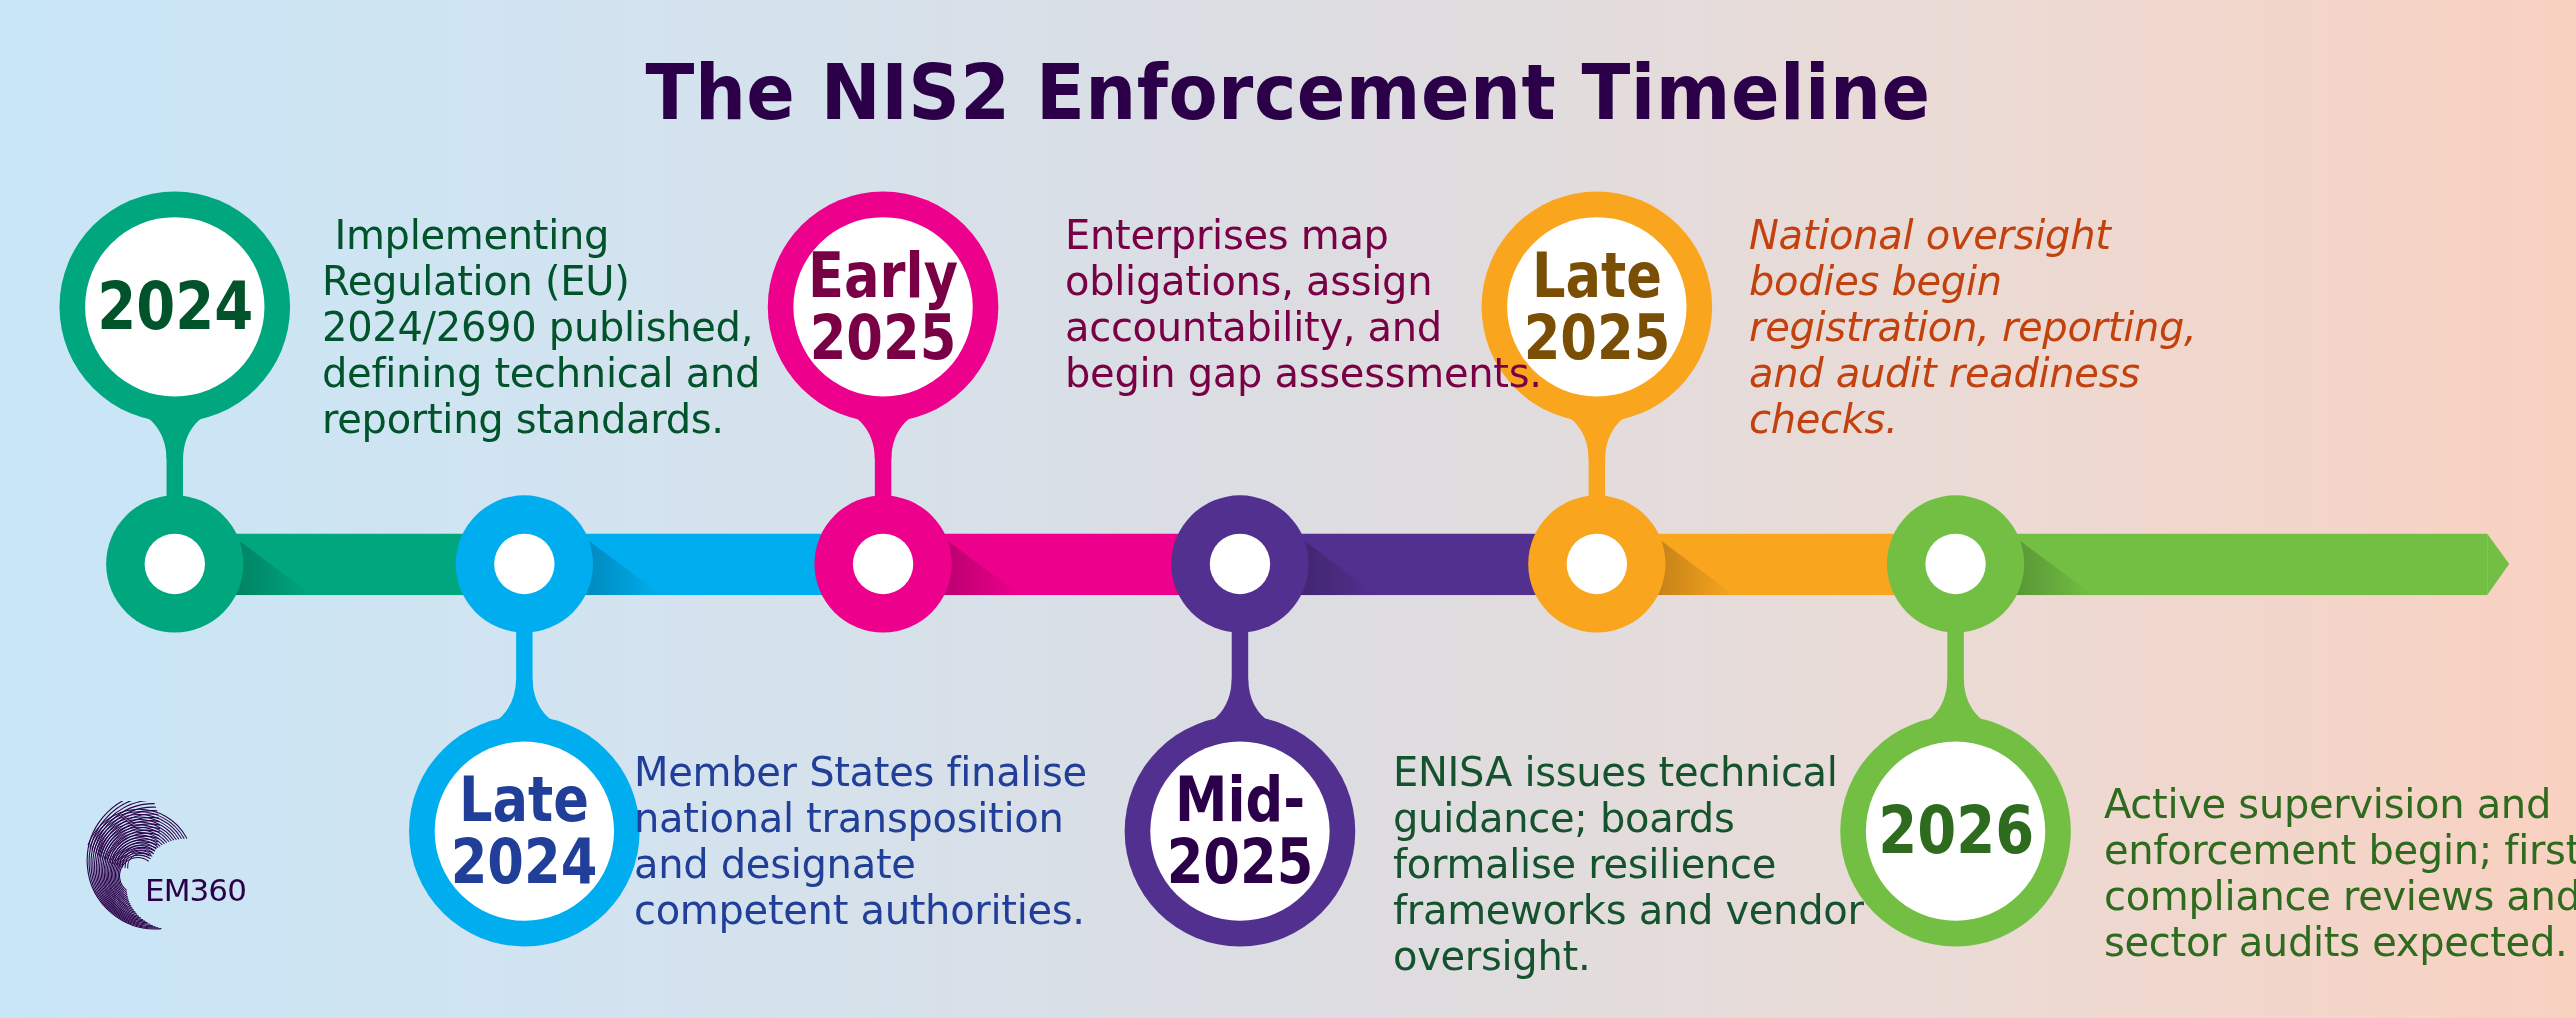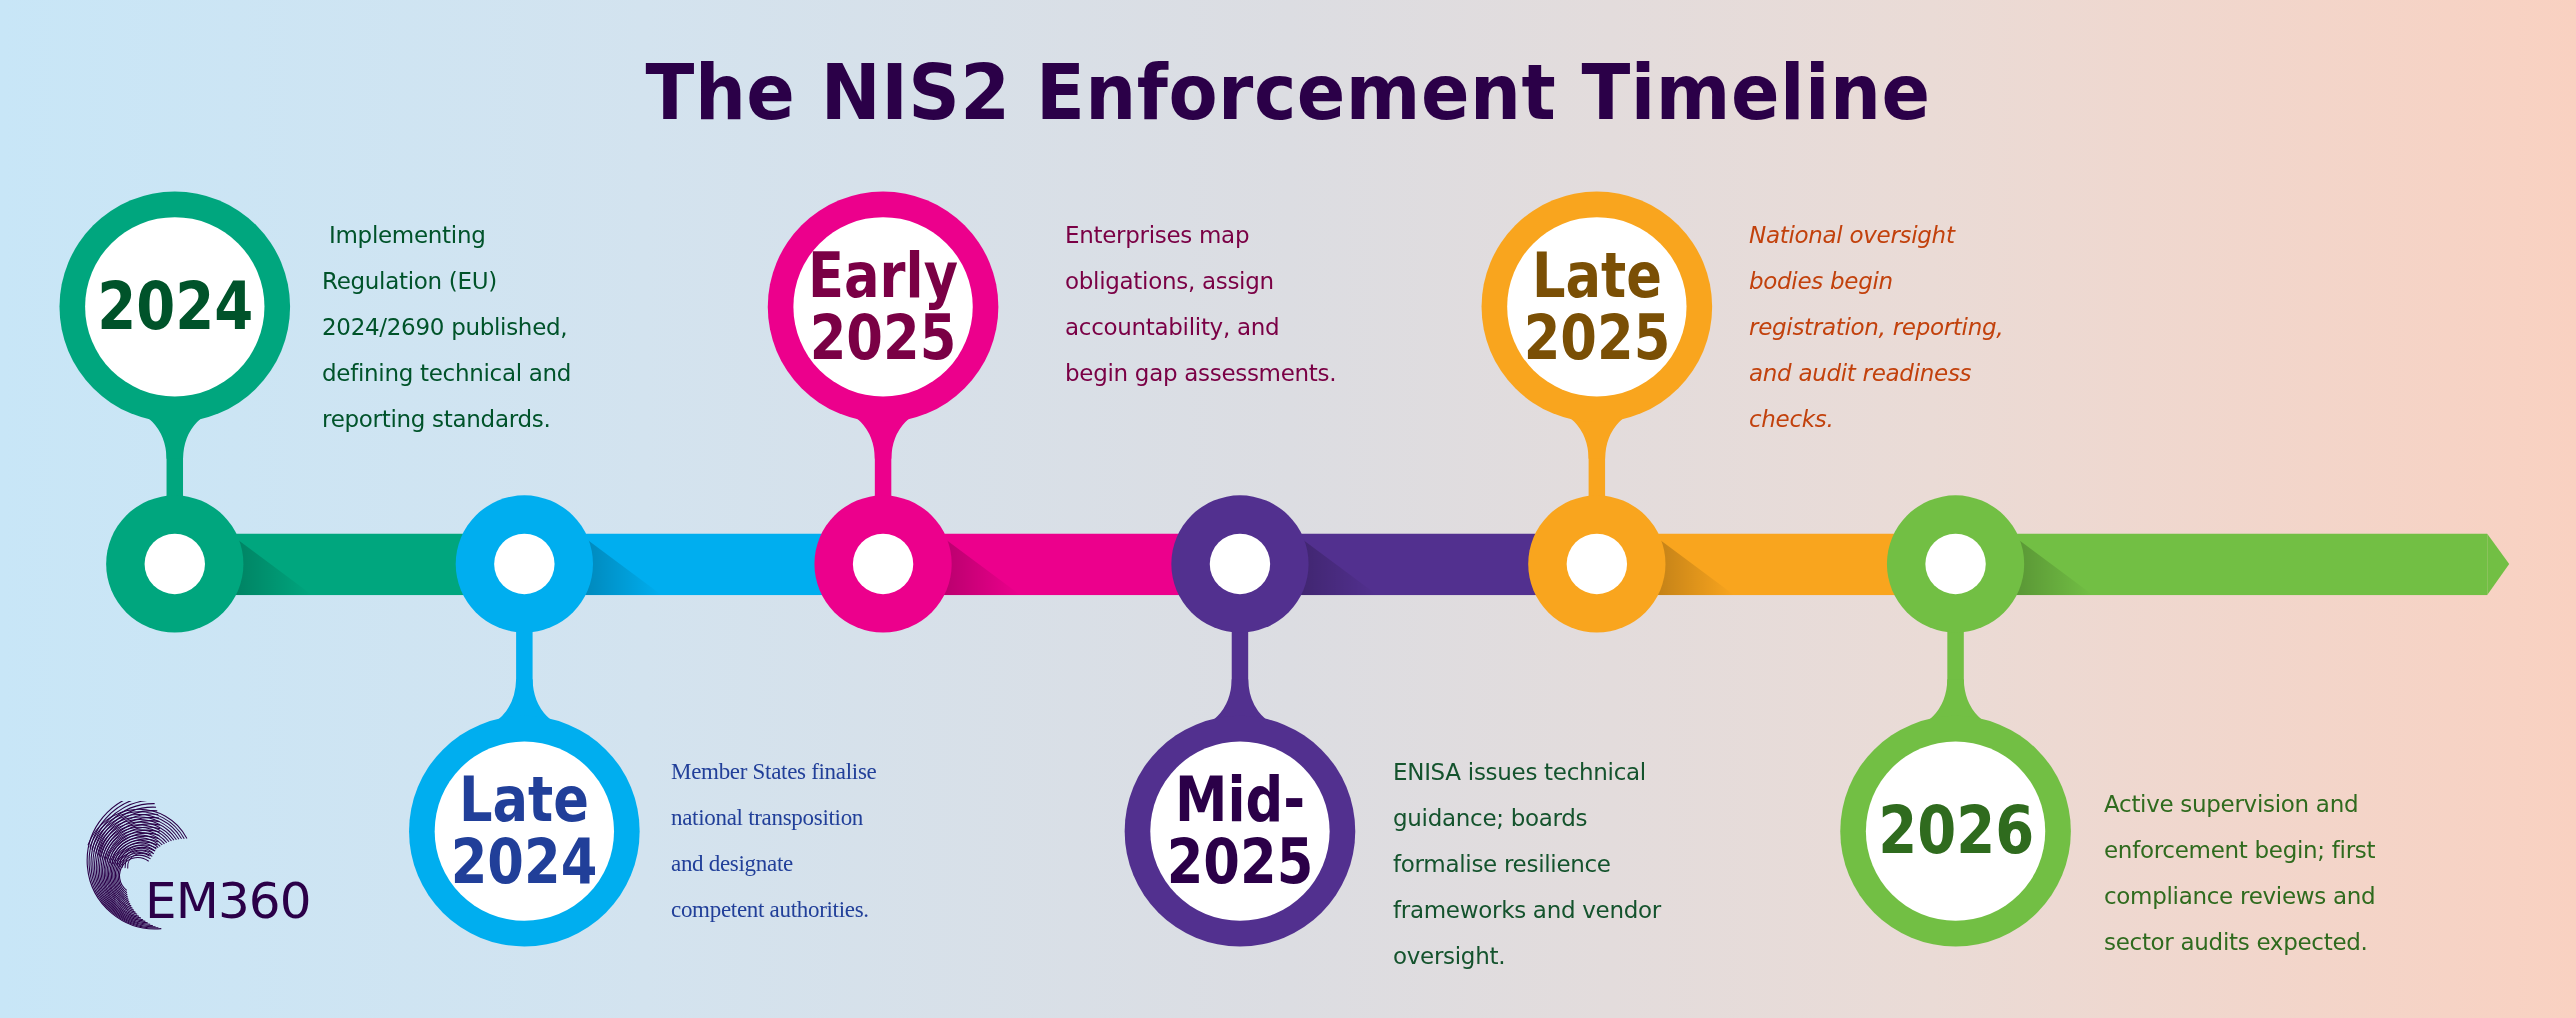--- a/index.html
+++ b/index.html
@@ -16,29 +16,29 @@
       transform: scaleX(0.93);
     }
     svg.timeline { position: absolute; left: 0; top: 0; }
     .badge-label {
       position: absolute; width: 183px; text-align: center;
       font-weight: bold; line-height: 1.0;
       font-family: "DejaVu Sans", "Liberation Sans", sans-serif;
       transform: translate(-50%, -50%) scaleX(0.85);
     }
     .desc {
-      position: absolute; font-size: 23px; line-height: 46px;
+      position: absolute; font-size: 40px; line-height: 46px;
       font-family: "DejaVu Sans", "Liberation Sans", sans-serif;
       white-space: pre; letter-spacing: -0.3px;
     }
     .logo { position: absolute; left: 62px; top: 801px; width: 238px; height: 146px; }
     .logo-text {
       position: absolute; left: 145px; top: 872px;
       font-family: "DejaVu Sans", "Liberation Sans", sans-serif;
-      font-size: 50px; color: #2B0048; letter-spacing: -0.9px;
+      font-size: 31px; color: #2B0048; letter-spacing: -0.9px;
     }
   </style>
 </head>
 <body>
 
 <div class="title">The NIS2 Enforcement Timeline</div>
 
 <svg class="timeline" width="2576" height="1019" viewBox="0 0 2815 1113">
   <defs>
     <linearGradient id="shadow" x1="0" y1="0" x2="1" y2="0">
@@ -133,21 +133,21 @@
     </div>
     <div class="desc" style="left: 322px; top: 212px; color: rgb(0, 83, 42);"> Implementing
 Regulation (EU)
 2024/2690 published,
 defining technical and
 reporting standards.</div>
     <div class="badge-label" style="left: 524px; top: 831px; color: rgb(33, 63, 153); font-size: 62px;">
       <div>Late</div>
       <div>2024</div>
     </div>
-    <div class="desc" style="left: 671px; top: 749px; color: rgb(33, 63, 153); font-family: Liberation Serif, serif;">Member States finalise
+    <div class="desc" style="left: 634px; top: 749px; color: rgb(33, 63, 153);">Member States finalise
 national transposition
 and designate
 competent authorities.</div>
     <div class="badge-label" style="left: 883px; top: 307px; color: rgb(122, 0, 69); font-size: 62px;">
       <div>Early</div>
       <div>2025</div>
     </div>
     <div class="desc" style="left: 1065px; top: 212px; color: rgb(122, 0, 69);">Enterprises map
 obligations, assign
 accountability, and

